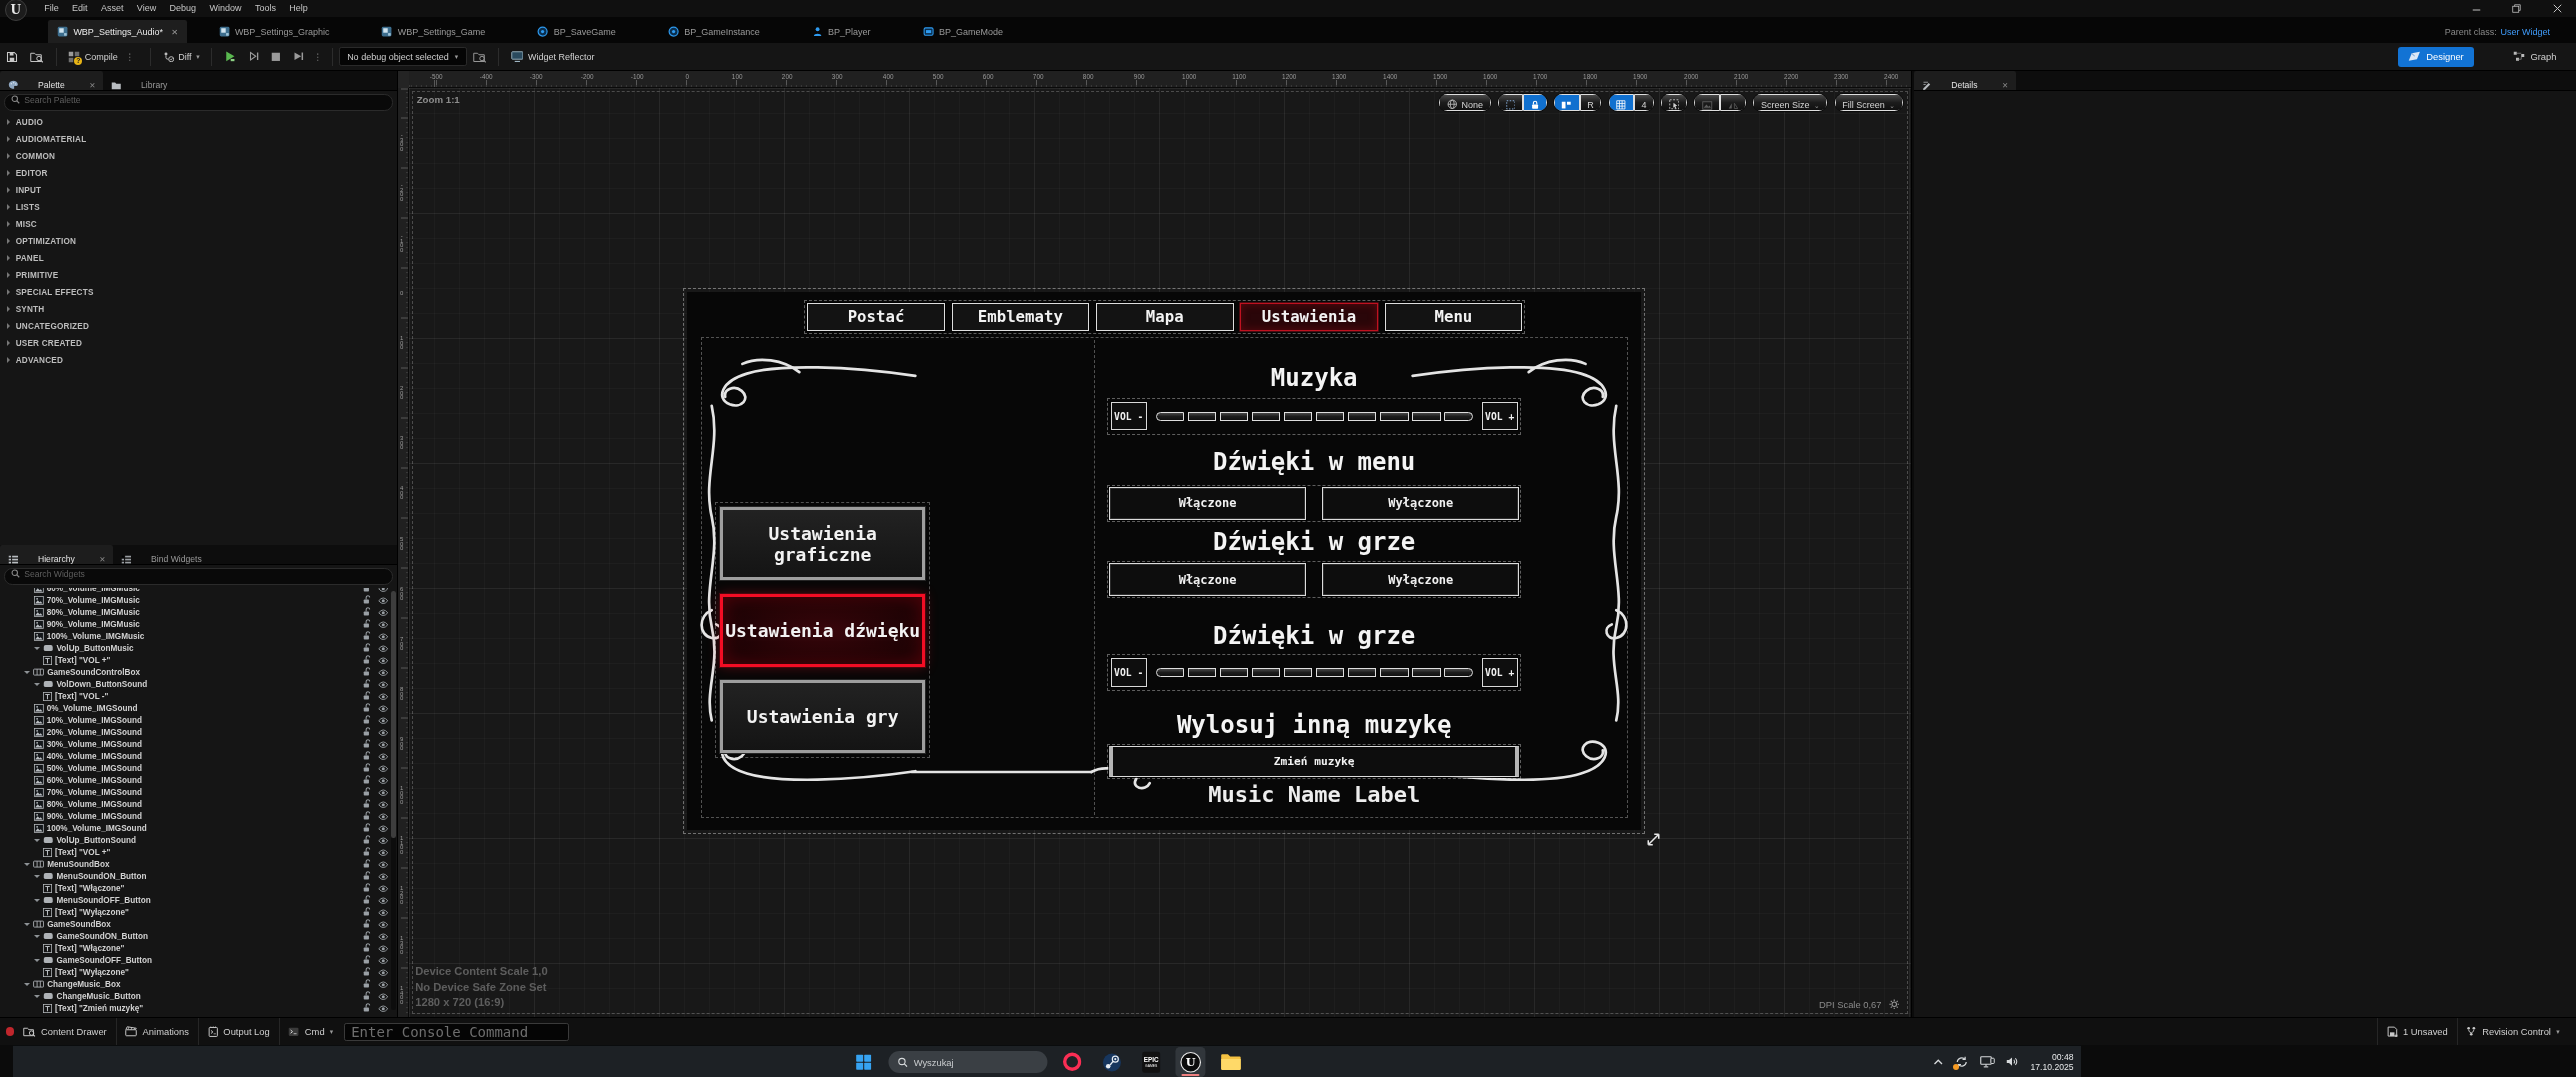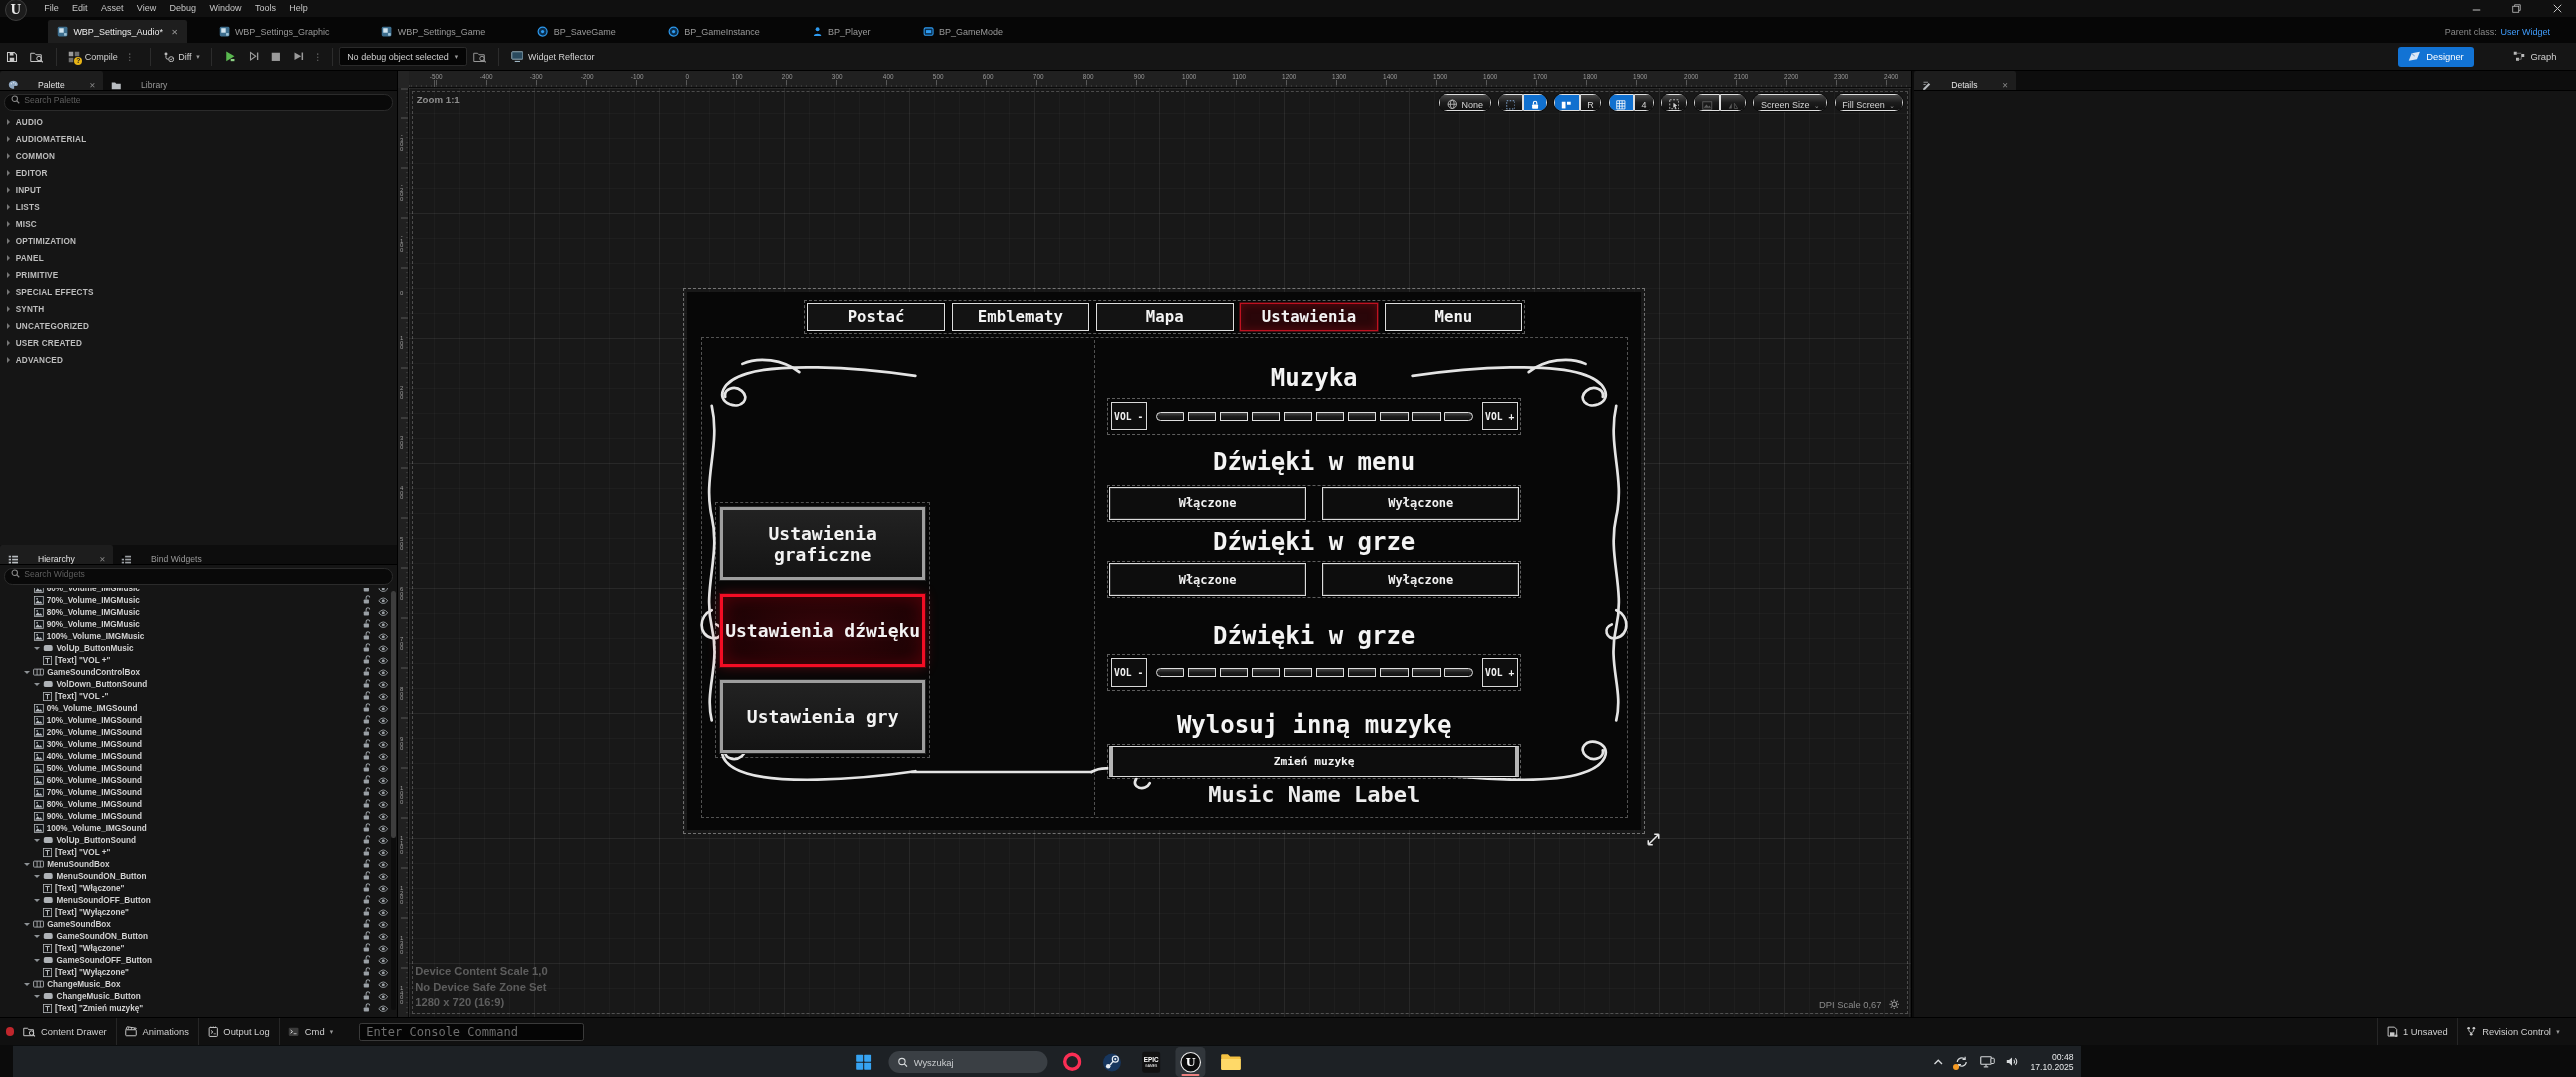--- a/index.html
+++ b/index.html
@@ -115,21 +115,21 @@
 
 
 #details{position:absolute;left:1914px;top:0;width:662px;height:946px;background:#141414}
 
 
 #bottombar{position:absolute;left:0;top:1017px;width:2576px;height:28px;background:#101010;border-top:0.7px solid #000;
  display:flex;align-items:center;font-size:9.4px;color:#d0d0d0}
 .bb-item{display:flex;align-items:center;gap:5.2px;padding:0 9px;height:100%}
 .bb-sep{width:0.7px;height:100%;background:#262626}
 #console-input{width:225px;height:18px;background:#050505;border:0.7px solid #3a3a3a;border-radius:2.2px;color:#bbb;
- font-family:"DejaVu Sans Mono",monospace;font-size:12px;padding:0 6px;outline:none;margin-left:17px}
+ font-family:"DejaVu Sans Mono",monospace;font-size:14px;padding:0 6px;outline:none;margin-left:2px}
 #console-input::placeholder{color:#6e6e6e}
 #red-dot{width:8.2px;height:8.2px;border-radius:50%;background:#c0262c;margin-left:6px}
 
 #taskbar{position:absolute;left:13px;top:1045px;width:2068px;height:32px;background:#1d2125;border-top:0.7px solid #0a0c0d}
 #tb-center{position:absolute;left:50%;top:0;height:32px;transform:translateX(-50%);display:flex;align-items:center;gap:9.7px}
 #win-search{display:flex;align-items:center;gap:6px;width:159px;height:22.5px;border-radius:11.2px;background:#3a3f44;border:0.7px solid #46холь4b50;padding:0 9px}
 #win-search input{flex:1;background:transparent;border:0;outline:0;font-size:9.4px;color:#d6d9db}
 #win-search input::placeholder{color:#c9ccce}
 .tk-icon{width:30px;height:30px;display:flex;align-items:center;justify-content:center;position:relative}
 .tk-active{background:#31363b;border-radius:4.5px}

